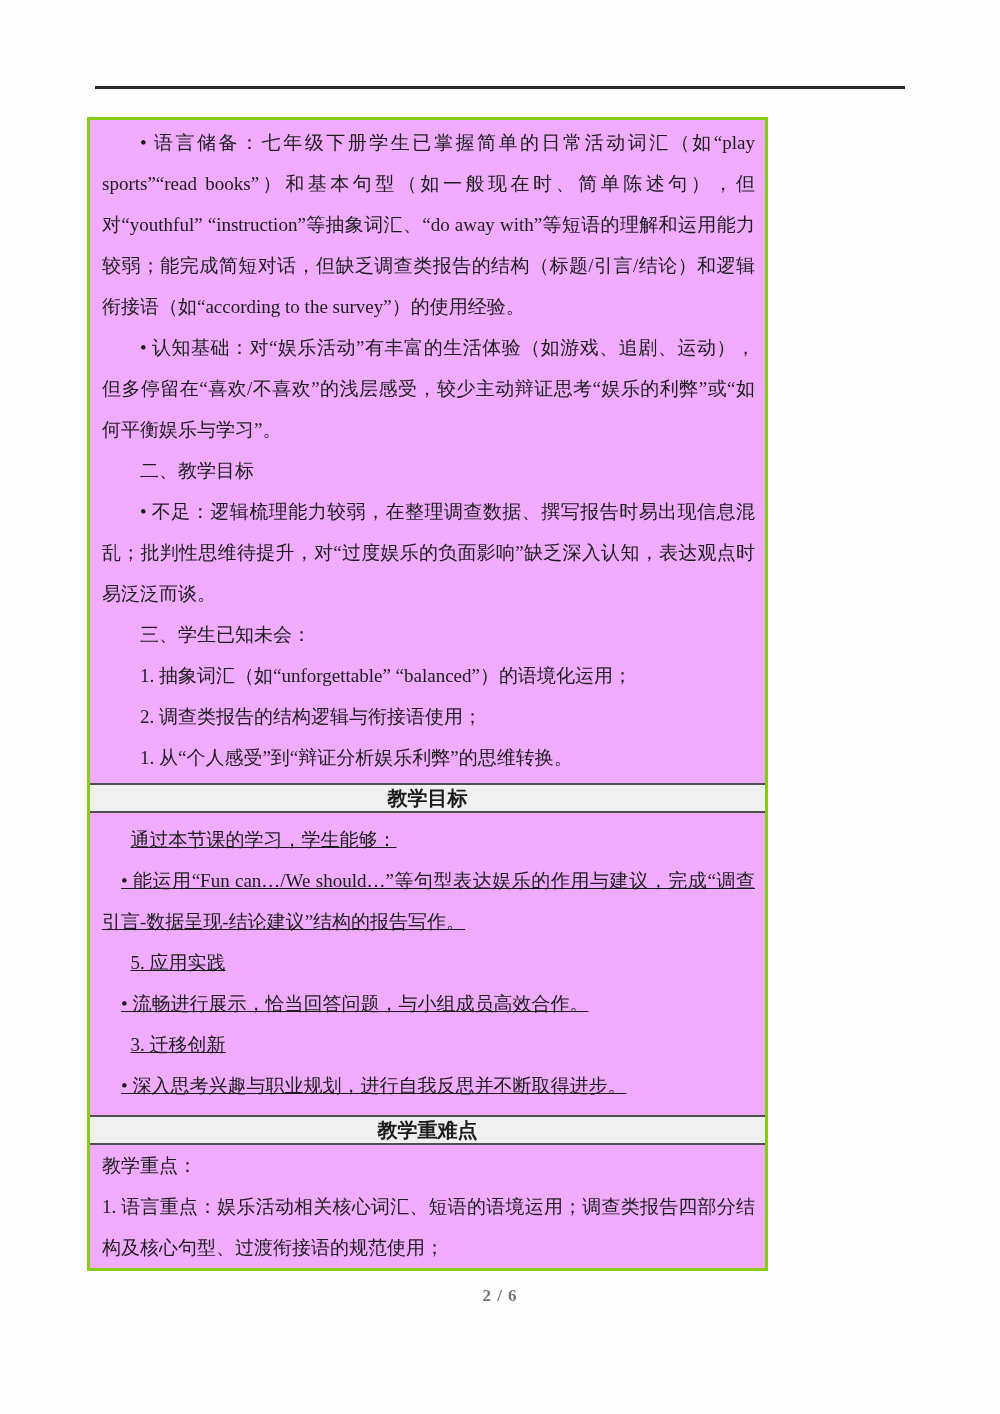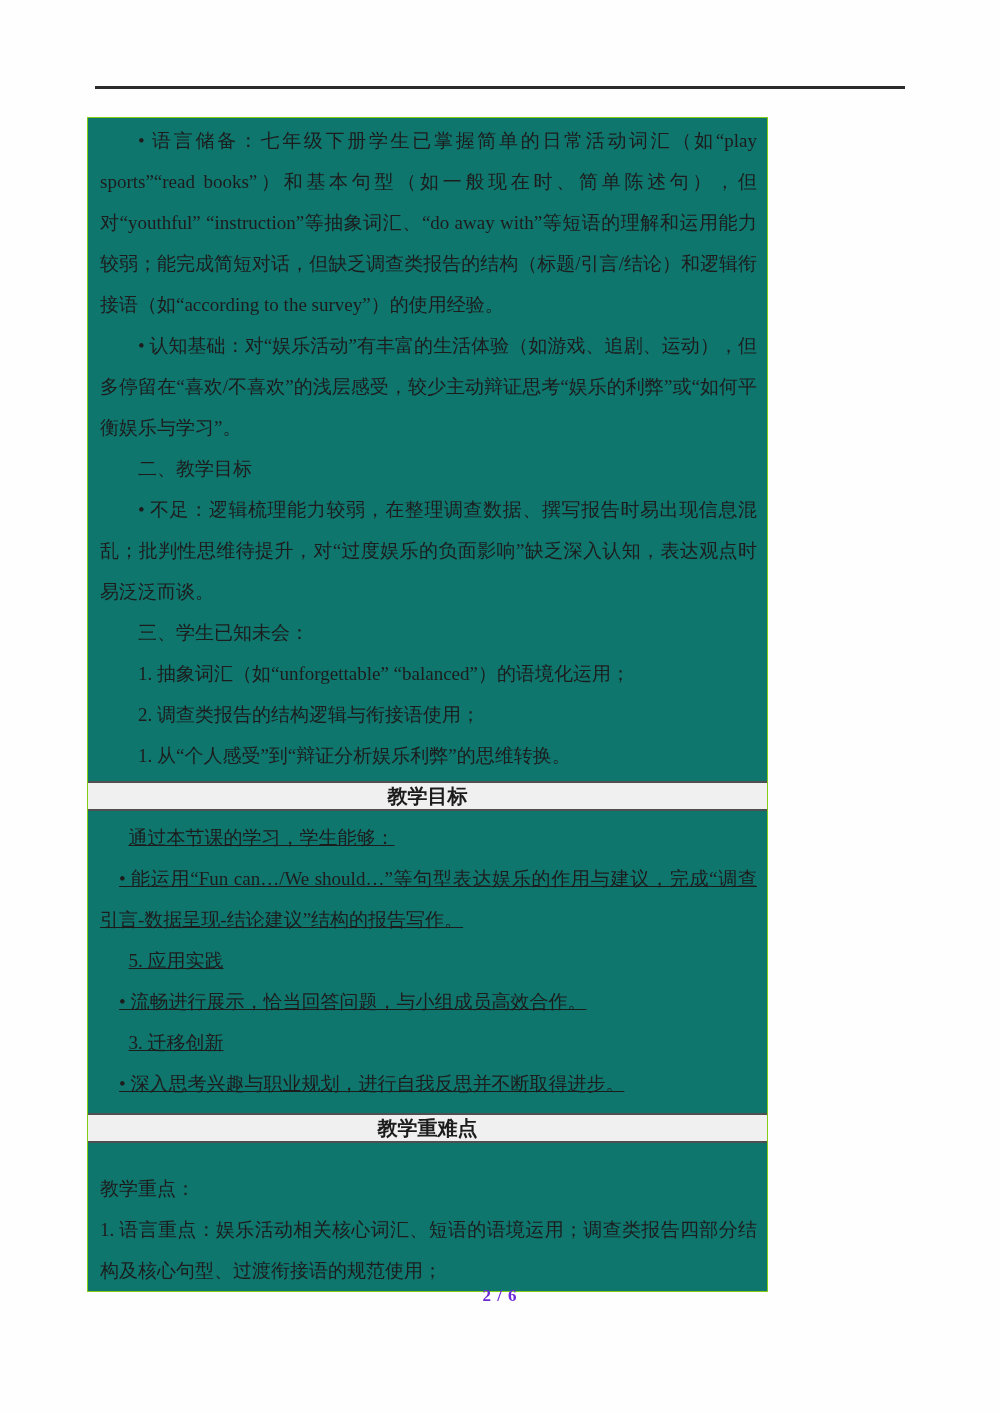--- a/index.html
+++ b/index.html
@@ -11,27 +11,27 @@
     font-family:"Liberation Serif","DejaVu Serif",serif;
     color:#1c1c1c;
     overflow:hidden;
   }
   .top-rule{
     position:absolute;left:95px;top:86px;width:810px;height:3px;
     background:#2b2b2b;
   }
   .doc-table{
     position:absolute;left:87px;top:117px;width:681px;
-    border:1px solid #84cc16;background:#0f766e;
+    border:3px solid #84cc16;background:#f0abfc;
     box-sizing:border-box;
   }
   .cell-body{box-sizing:border-box;}
   .sec-a{padding:2px 10px 5px 12px;}
   .sec-b{padding:6px 10px 9px 12px;text-decoration:underline;}
-  .sec-c{padding:0 10px 0 12px;margin-top:25px;}
+  .sec-c{padding:0 10px 0 12px;}
   .para{
     margin:0;font-size:19px;line-height:41px;
     text-align:justify;
   }
   .ind-2{text-indent:2em;}
   .ind-15{text-indent:1.5em;}
   .ind-1{text-indent:1em;}
   .ind-0{text-indent:0;}
   .cell-header{
     background:#f0f0f0;
@@ -39,21 +39,21 @@
     border-bottom:2px solid #4f4f4f;
     text-align:center;
     font-weight:bold;
     font-size:20px;
     line-height:24px;
     padding:1px 16px;
   }
   .footer{
     position:absolute;left:0;top:1286px;width:100%;
     text-align:center;font-weight:bold;font-size:17px;
-    letter-spacing:1px;color:#6d28d9;
+    letter-spacing:1px;color:#737373;
   }
 </style>
 </head>
 <body>
 
 <div class="page">
 
   <div class="top-rule"></div>
 
   <div class="doc-table">

